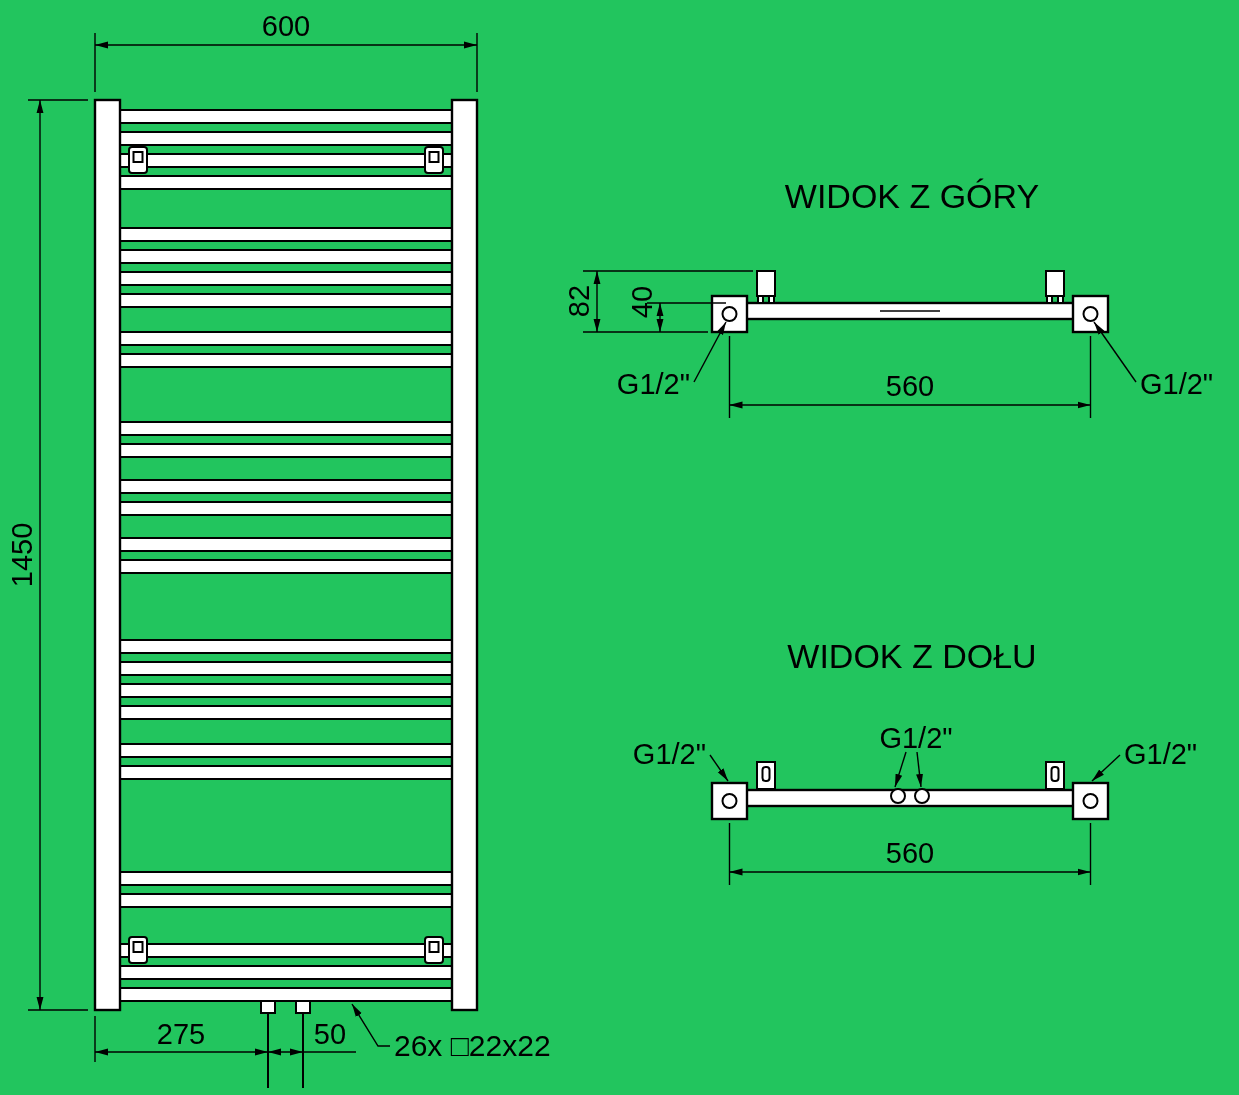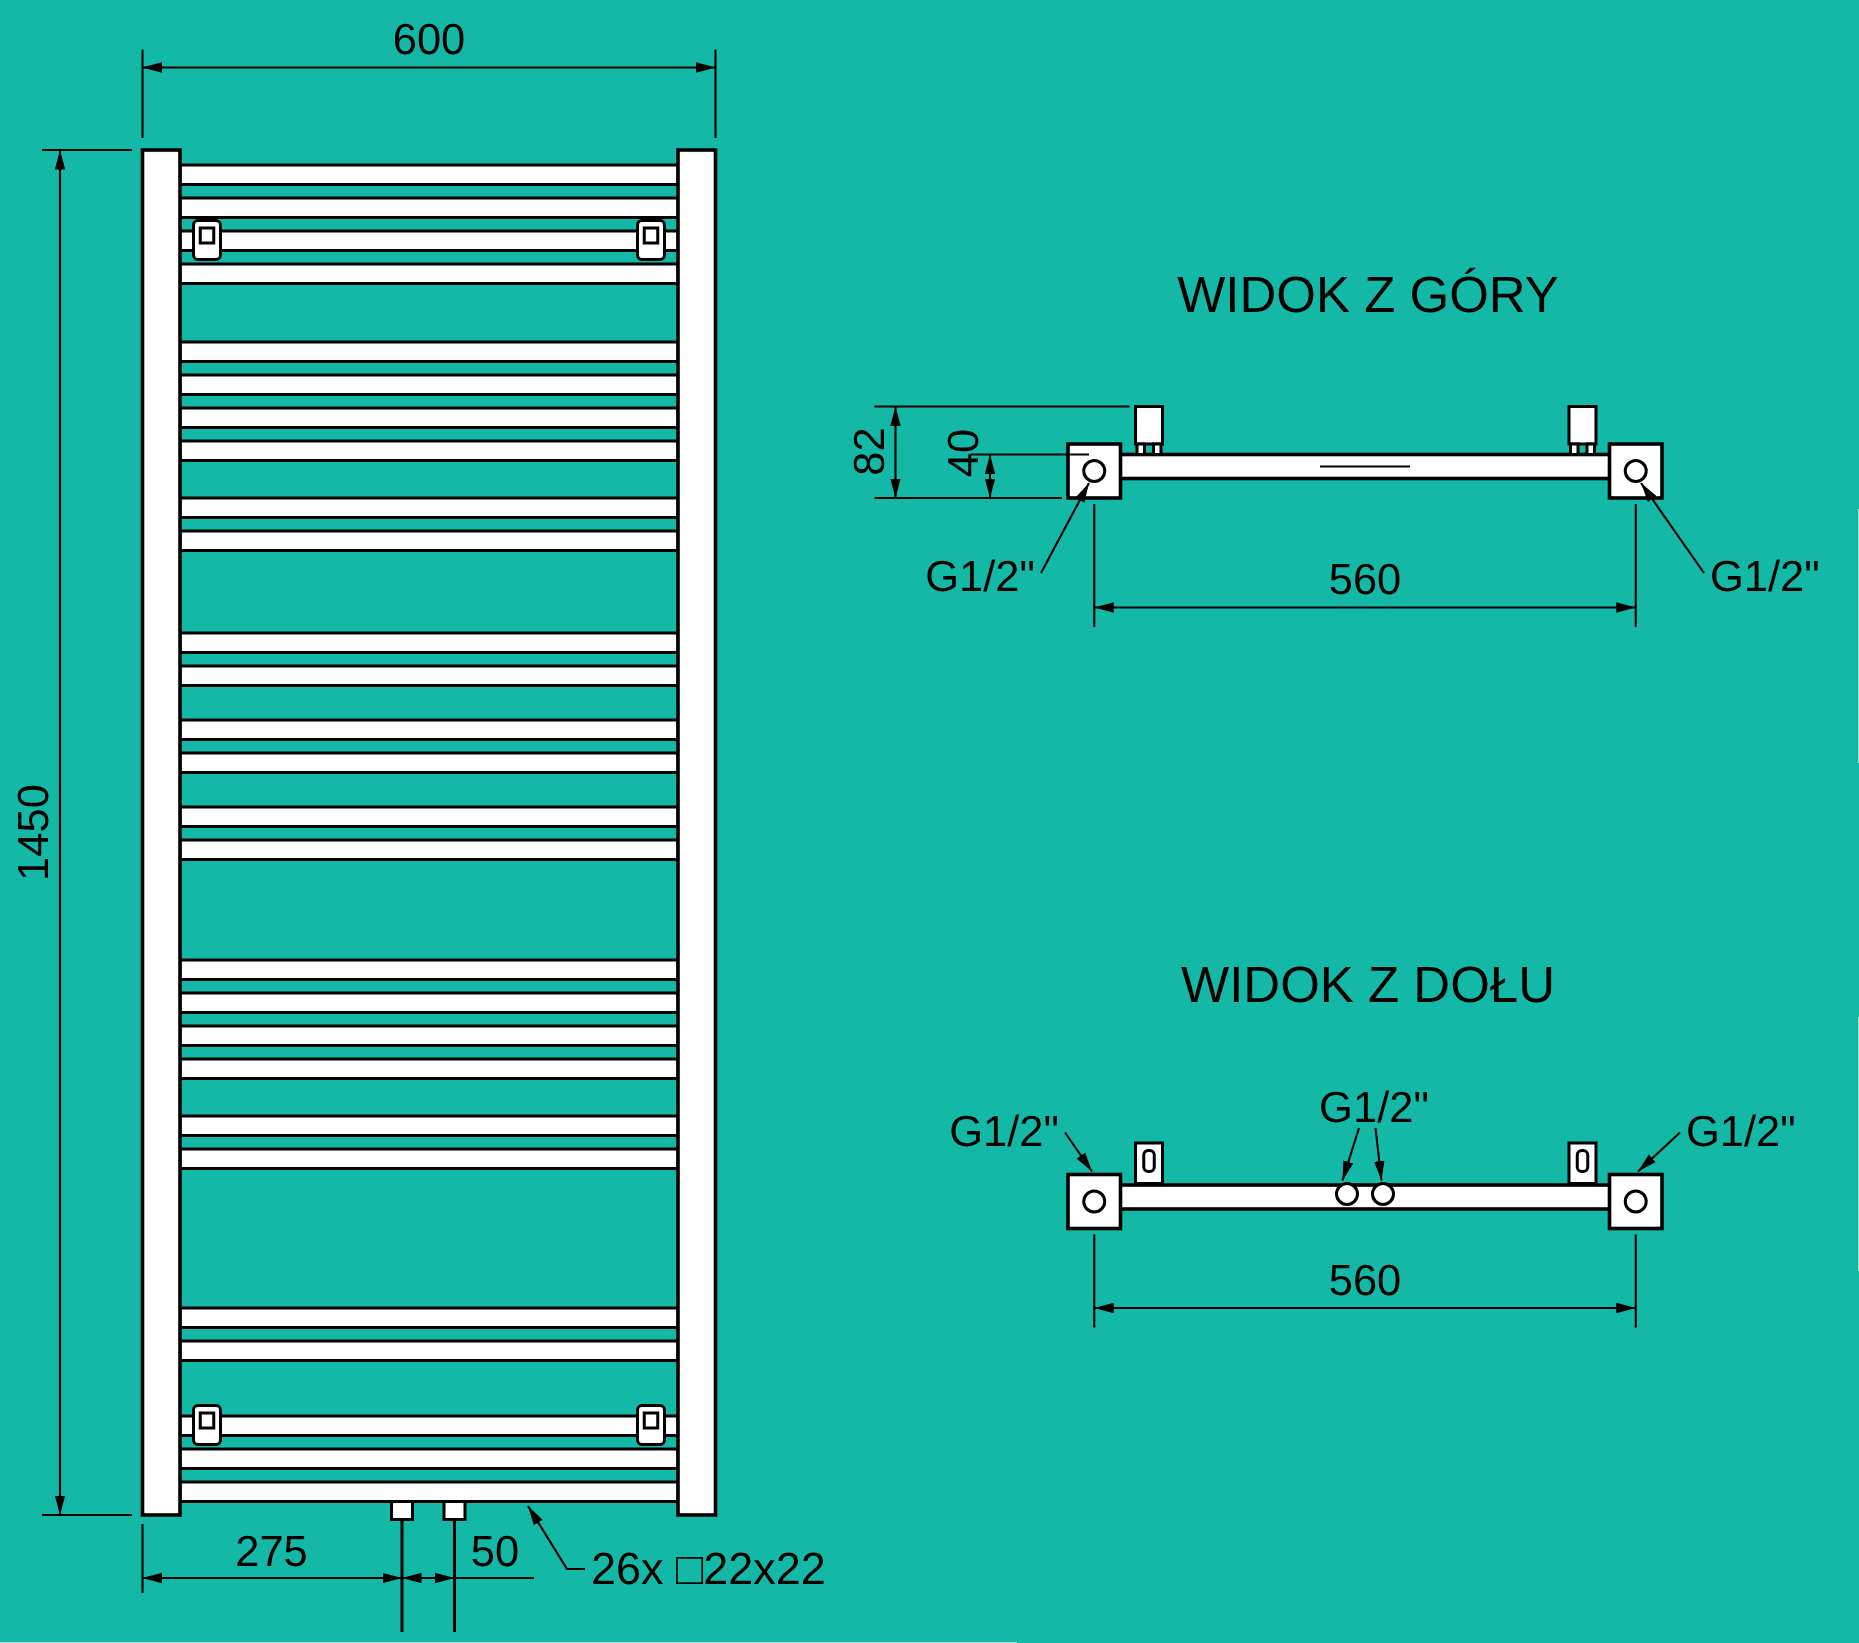--- a/index.html
+++ b/index.html
@@ -1,16 +1,16 @@
 <!DOCTYPE html>
 <html><head>
 <meta charset="utf-8">
 <style>
   html,body{margin:0;padding:0;background:#ffffff;}
-  .stage{width:1239px;height:1095px;position:relative;background:#14b8a6;overflow:hidden;}
+  .stage{width:1239px;height:1095px;position:relative;background:#22c55e;overflow:hidden;}
   svg text{font-family:"Liberation Sans","DejaVu Sans",sans-serif;fill:#000;}
   .t-dim{font-size:29px;}
   .t-title{font-size:34px;}
   .t-label{font-size:29px;}
   .t-note{font-size:30px;}
   .s-obj{fill:#fff;stroke:#000;stroke-width:2.4;}
   .s-obj2{fill:#fff;stroke:#000;stroke-width:2;}
   .s-objline{stroke:#000;stroke-width:2;fill:none;}
   .s-dim{stroke:#000;stroke-width:1.4;fill:none;}
 </style>

